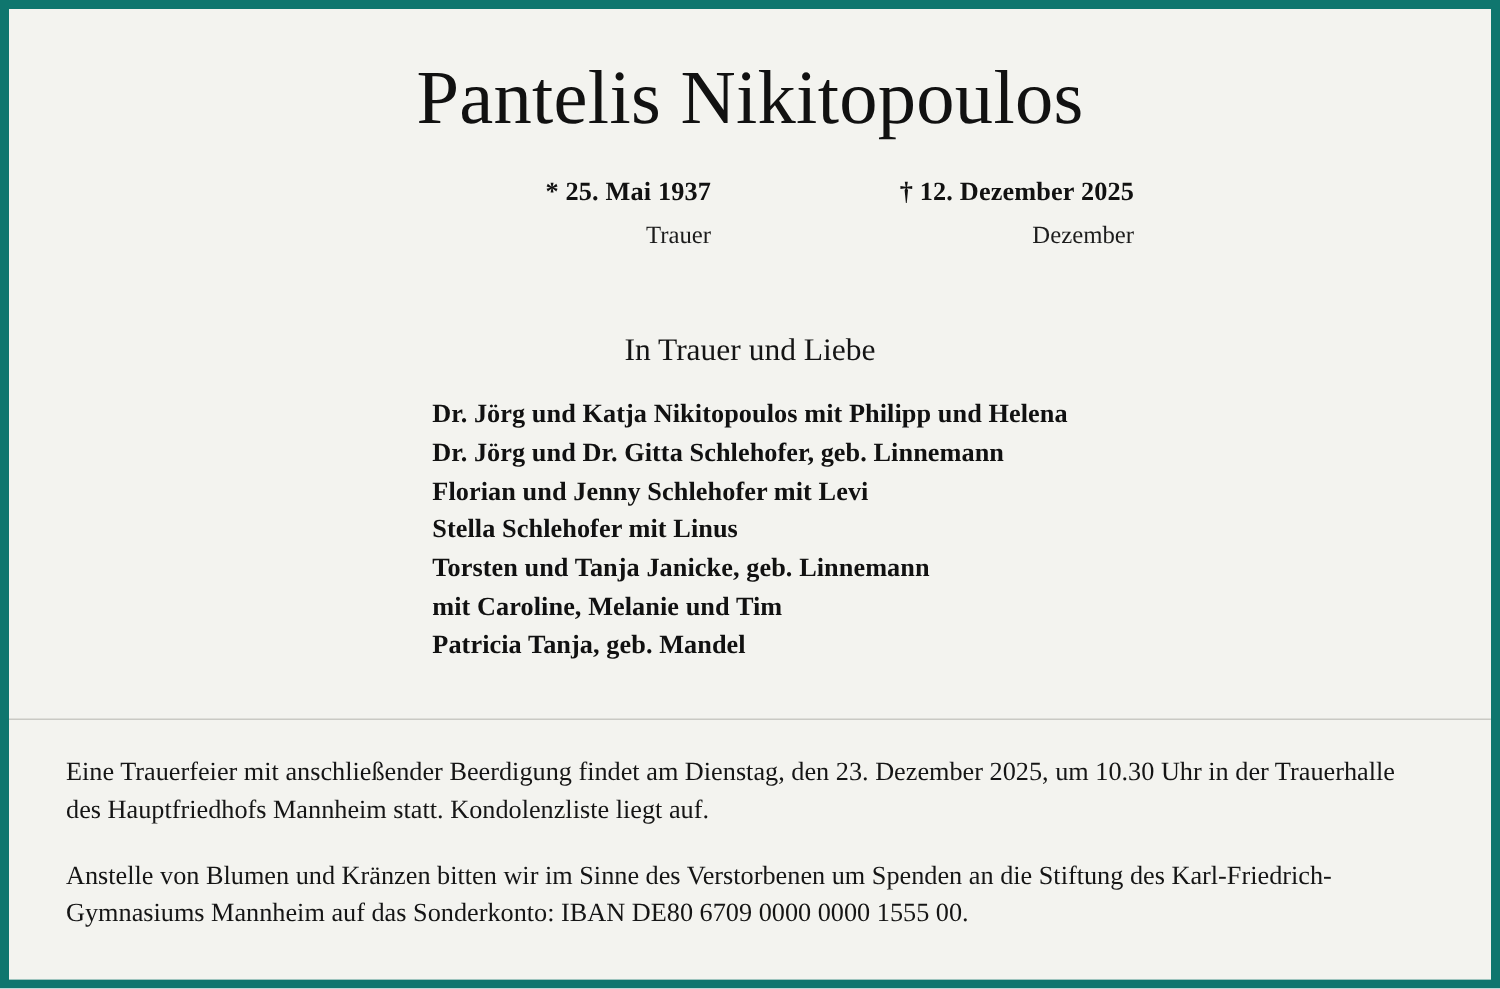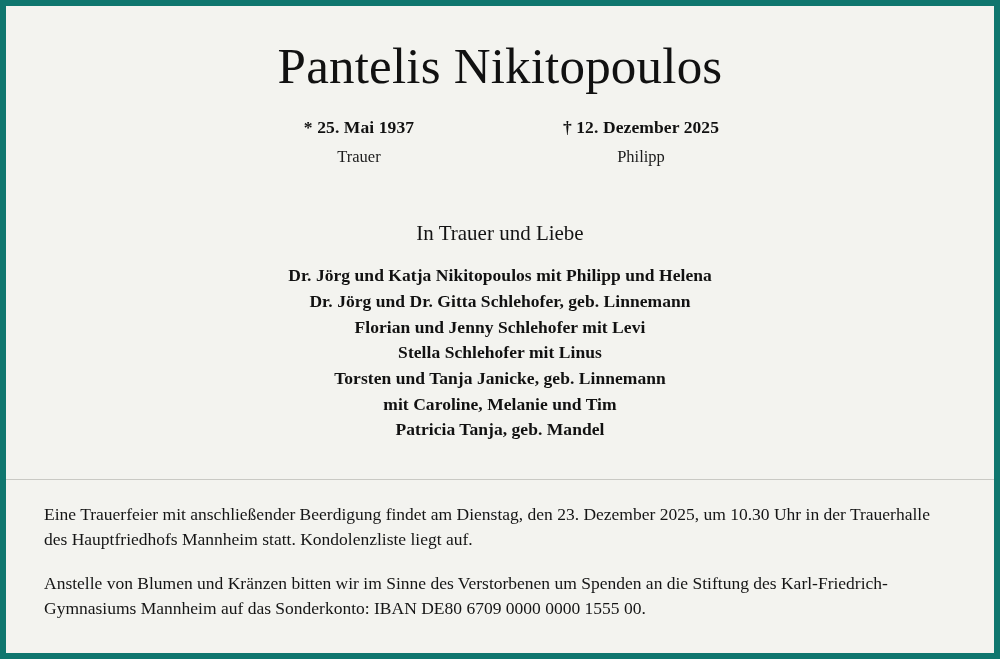--- a/index.html
+++ b/index.html
@@ -44,21 +44,21 @@
     line-height: 1.1;
   }
   .dates-row {
     margin-top: 23px;
     width: 100%;
     display: flex;
     justify-content: center;
     align-items: baseline;
   }
   .date-col {
-    text-align: center;
+    text-align: right;
     width: 230px;
   }
   .date-col.birth { margin-right: 26px; }
   .date-col.death { margin-left: 26px; }
   .date-line {
     font-size: 17.5px;
     font-weight: bold;
     color: #111111;
     letter-spacing: 0.1px;
   }
@@ -70,21 +70,20 @@
   }
   .mourning-intro {
     margin-top: 54px;
     font-size: 21px;
     font-weight: 400;
     color: #141414;
     text-align: center;
   }
   .family-list {
     margin-top: 17px;
-    text-align: center;
   }
   .family-line {
     font-size: 17.5px;
     font-weight: bold;
     color: #111111;
     line-height: 1.47;
     letter-spacing: 0.05px;
   }
   .divider {
     width: 100%;
@@ -112,21 +111,21 @@
 
     <div class="name">Pantelis Nikitopoulos</div>
 
     <div class="dates-row">
       <div class="date-col birth">
         <div class="date-line">* 25. Mai 1937</div>
         <div class="place-line">Trauer</div>
       </div>
       <div class="date-col death">
         <div class="date-line">† 12. Dezember 2025</div>
-        <div class="place-line">Philipp</div>
+        <div class="place-line">Dezember</div>
       </div>
     </div>
 
     <div class="mourning-intro">In Trauer und Liebe</div>
 
     <div class="family-list">
       <div class="family-line">Dr. Jörg und Katja Nikitopoulos mit Philipp und Helena</div>
       <div class="family-line">Dr. Jörg und Dr. Gitta Schlehofer, geb. Linnemann</div>
       <div class="family-line">Florian und Jenny Schlehofer mit Levi</div>
       <div class="family-line">Stella Schlehofer mit Linus</div>

